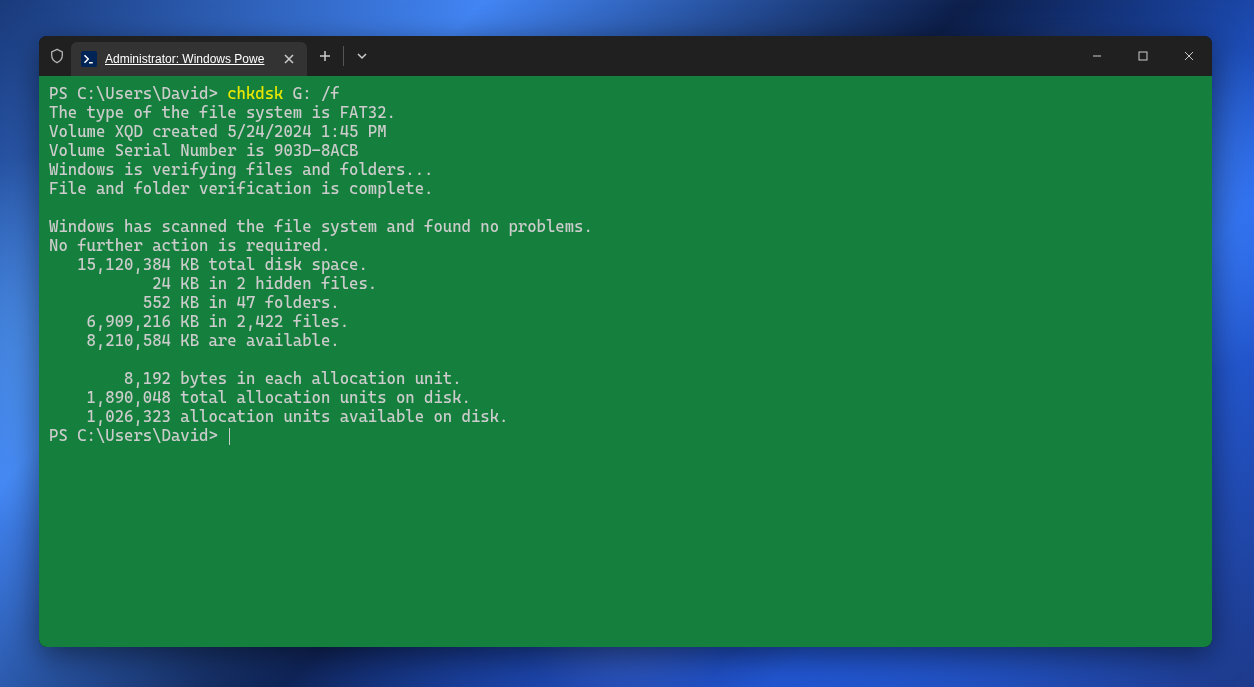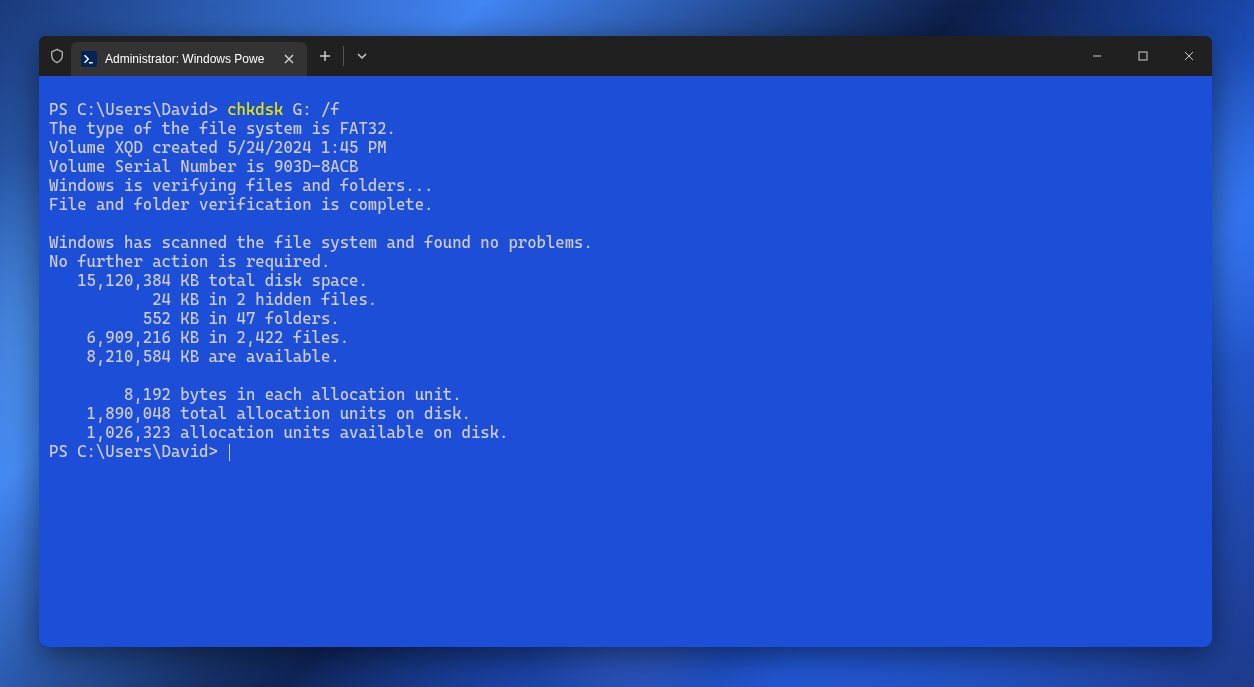--- a/index.html
+++ b/index.html
@@ -93,20 +93,21 @@
       fill: white;
     }
     .tab-title {
       color: #ffffff;
       font-size: 12px;
       margin-left: 8px;
       white-space: nowrap;
       overflow: hidden;
       text-overflow: ellipsis;
       flex: 1;
+      text-decoration: underline;
     }
     .tab-close {
       width: 16px;
       height: 16px;
       display: flex;
       align-items: center;
       justify-content: center;
       cursor: pointer;
       margin-left: 6px;
       border-radius: 3px;
@@ -161,22 +162,22 @@
     }
     .win-btn svg {
       width: 10px;
       height: 10px;
       stroke: #cccccc;
       stroke-width: 1;
       fill: none;
     }
     .terminal-body {
       flex: 1;
-      background: #1d4ed8;
-      padding: 24px 10px;
+      background: #15803d;
+      padding: 8px 10px;
       font-family: 'Cascadia Mono', 'Consolas', monospace;
       font-size: 16px;
       line-height: 19px;
       color: #cccccc;
       white-space: pre;
       overflow: hidden;
       cursor: text;
     }
     .cmd-highlight {
       color: #e8e800;

